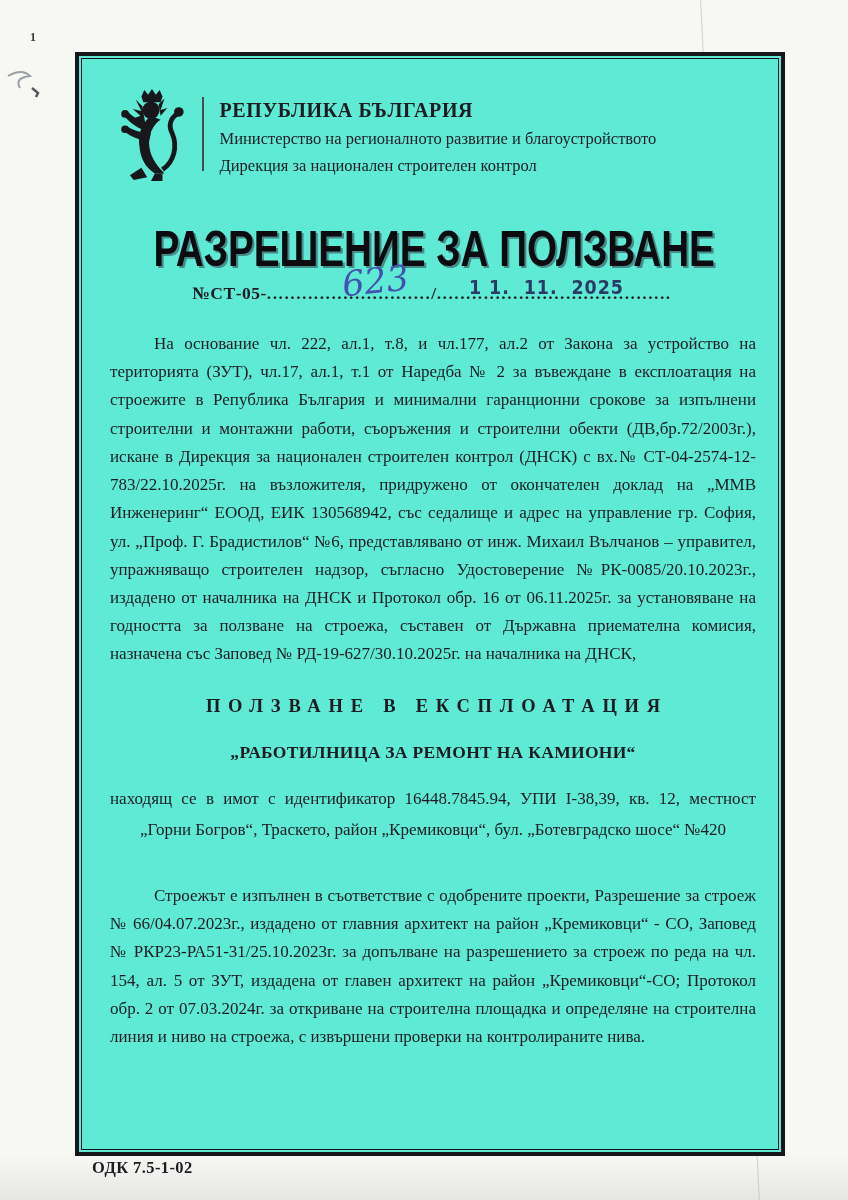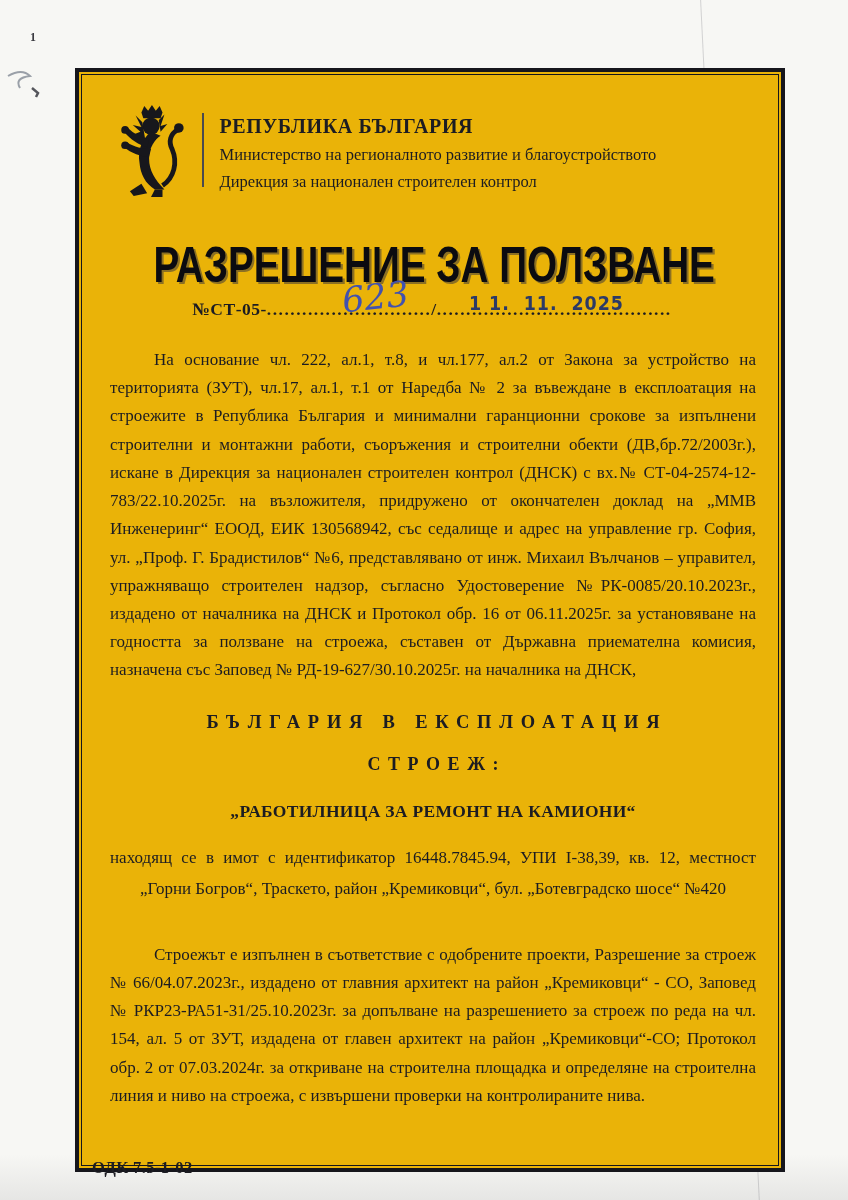--- a/index.html
+++ b/index.html
@@ -13,22 +13,22 @@
   .scribble { position:absolute; left:2px; top:58px; }
   .fold-line {
     position:absolute; left:700px; top:-2px; width:1px; height:1210px;
     background:rgba(135,135,140,0.32); transform-origin:top center; transform:rotate(-2.8deg);
   }
   .bottom-shade { position:absolute; left:0; bottom:0; width:100%; height:46px;
     background:linear-gradient(rgba(0,0,0,0), rgba(115,115,122,0.13)); }
 
   
   .frame-outer {
-    position:absolute; left:75px; top:68px; width:702px; height:1096px;
-    border:4px solid #16161c; background:#eab308;
+    position:absolute; left:75px; top:52px; width:702px; height:1096px;
+    border:4px solid #16161c; background:#5eead4;
   }
   .frame-inner {
     position:absolute; left:2px; top:2px; right:2px; bottom:2px;
     border:1.5px solid #16161c; padding:24px 14px 0 18px; box-sizing:border-box;
   }
 
   
   .header-row { display:flex; align-items:flex-start; margin:4px 0 0 12px; }
   .emblem { flex:0 0 auto; }
   .header-divider { width:1.5px; height:74px; background:#4a4a50; margin:10px 16px 0 12px; }
@@ -128,22 +128,21 @@
 
       <div class="number-line">
         <span class="number-prefix">№СТ-05-</span><span class="dots">............................</span><span class="number-prefix">/</span><span class="dots">........................................</span>
         <span class="handwritten-number">623</span>
         <span class="date-stamp">1 1.  11.  2025</span>
       </div>
 
       <div class="body-text">
         <div class="para">На основание чл. 222, ал.1, т.8, и  чл.177, ал.2 от Закона за устройство на територията (ЗУТ), чл.17, ал.1, т.1 от Наредба № 2 за  въвеждане в експлоатация на строежите в Република България и минимални гаранционни срокове за изпълнени строителни и монтажни работи, съоръжения и строителни обекти (ДВ,бр.72/2003г.), искане в Дирекция за национален строителен контрол (ДНСК) с вх.№ СТ-04-2574-12-783/22.10.2025г. на възложителя, придружено от окончателен доклад на „ММВ Инженеринг“ ЕООД, ЕИК 130568942, със седалище и адрес на управление гр. София, ул. „Проф. Г. Брадистилов“ №6, представлявано от инж. Михаил Вълчанов – управител, упражняващо строителен надзор, съгласно Удостоверение №РК-0085/20.10.2023г., издадено от началника на ДНСК и Протокол обр. 16 от 06.11.2025г. за установяване на годността за ползване на строежа, съставен от Държавна приемателна комисия, назначена със Заповед № РД-19-627/30.10.2025г. на началника на ДНСК,</div>
 
-        <div class="decree-heading">БЪЛГАРИЯ В ЕКСПЛОАТАЦИЯ</div>
-        <div class="decree-subheading">СТРОЕЖ:</div>
+        <div class="decree-heading">ПОЛЗВАНЕ В ЕКСПЛОАТАЦИЯ</div>
         <div class="project-name">„РАБОТИЛНИЦА ЗА РЕМОНТ НА КАМИОНИ“</div>
 
         <div class="location-block">находящ се в имот с идентификатор 16448.7845.94, УПИ I-38,39, кв. 12, местност „Горни Богров“, Траскето, район „Кремиковци“, бул. „Ботевградско шосе“ №420</div>
 
 
         <div class="para para2">Строежът е изпълнен в съответствие с одобрените проекти, Разрешение за строеж № 66/04.07.2023г., издадено от главния архитект на район „Кремиковци“ - СО, Заповед № РКР23-РА51-31/25.10.2023г. за допълване на разрешението за строеж по реда на чл. 154, ал. 5 от ЗУТ, издадена от главен архитект на район „Кремиковци“-СО; Протокол обр. 2 от 07.03.2024г. за откриване на строителна площадка и определяне на строителна линия и ниво на строежа, с извършени проверки на контролираните нива.</div>
       </div>
 
     </div>
   </div>

